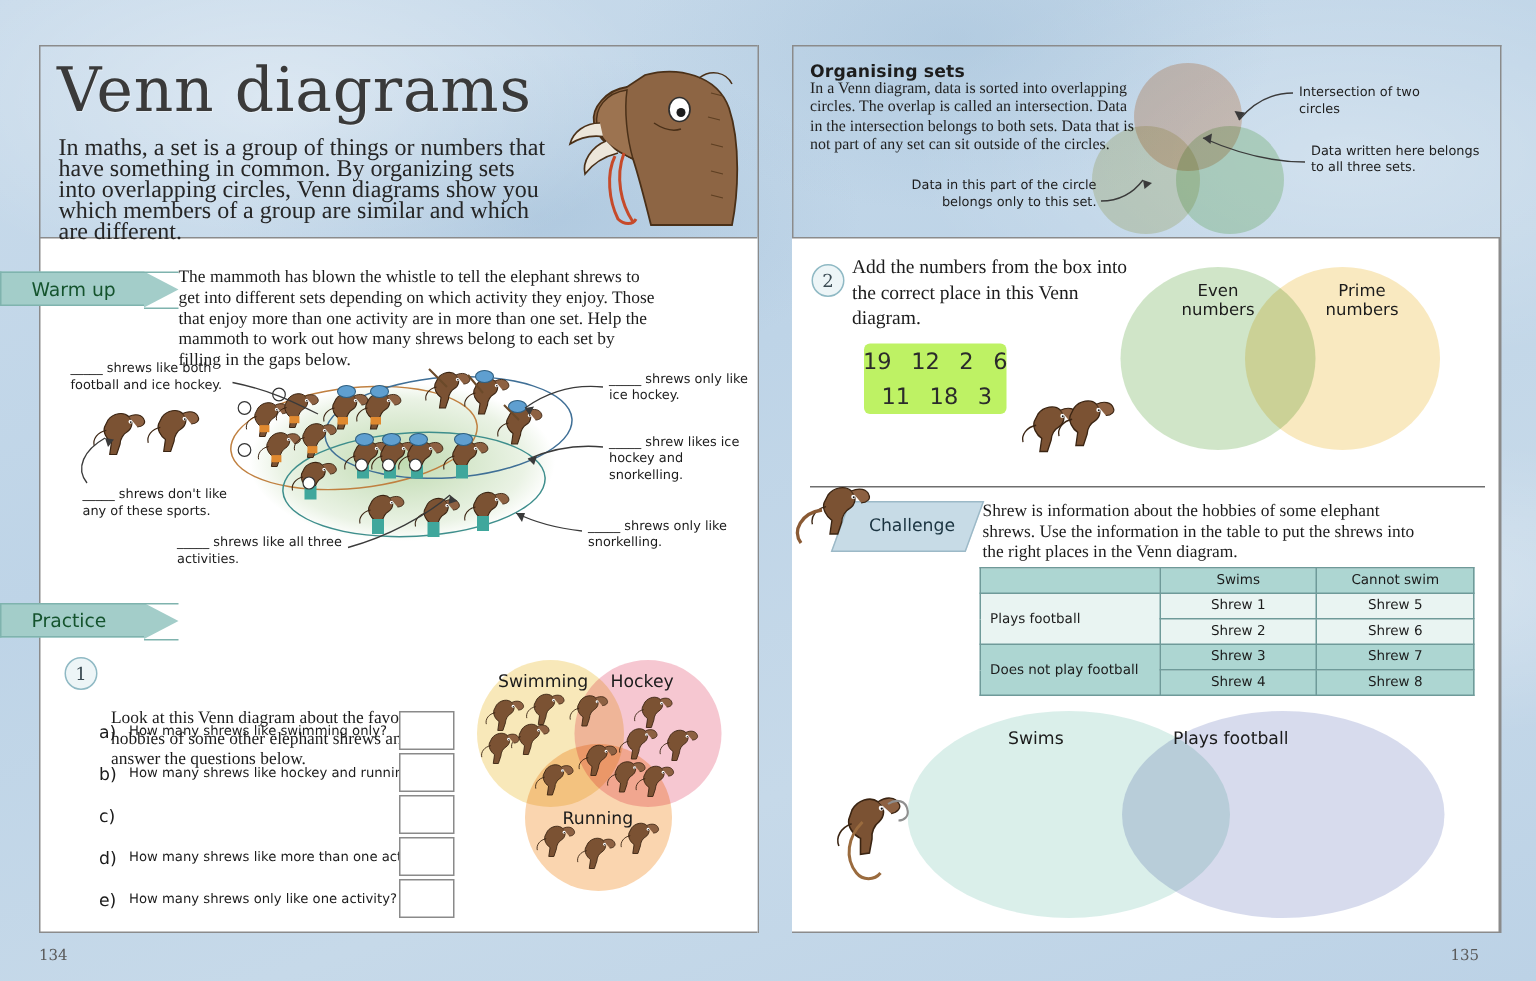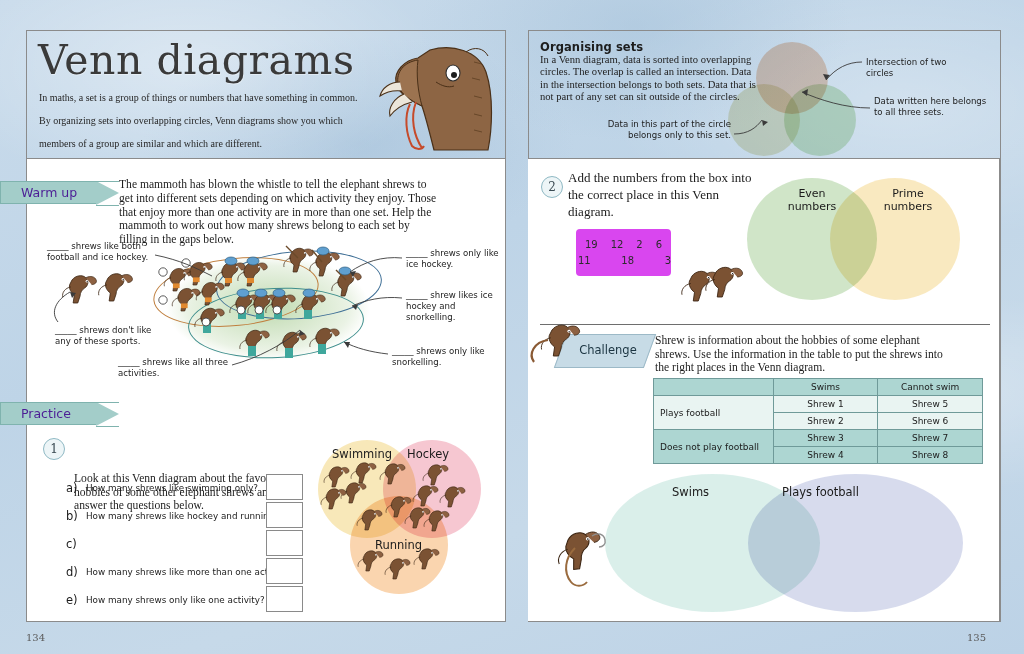--- a/index.html
+++ b/index.html
@@ -49,22 +49,22 @@
   #title {
     position: absolute; left: 38px; top: 36px;
     font-family: "DejaVu Serif", serif;
     font-size: 41px;
     font-weight: 400;
     letter-spacing: 0.5px;
     color: #3a3a3a;
     text-shadow: 0.5px 0.5px 0 rgba(255,255,255,.4);
   }
   #intro {
-    position: absolute; left: 39px; top: 86px; width: 330px;
-    font-size: 10px; line-height: 23px; color: #262626;
+    position: absolute; left: 39px; top: 92px; width: 330px;
+    font-size: 16px; line-height: 14px; color: #262626;
   }
 
   
   #org-head {
     position:absolute; left:540px; top:40px;
     font-family:"DejaVu Sans", sans-serif;
     font-size:11.5px; font-weight:700; color:#1d1d1d; letter-spacing:.1px;
   }
   #org-body {
     position:absolute; left:540px; top:54px; width:216px;
@@ -82,21 +82,21 @@
   
   .hv-circle { position:absolute; border-radius:50%; mix-blend-mode:multiply; }
   #hv-top   { left:756px; top:42px;  width:72px; height:72px; background:rgba(240,196,168,.72); }
   #hv-left  { left:728px; top:84px;  width:72px; height:72px; background:rgba(228,225,190,.78); }
   #hv-right { left:784px; top:84px;  width:72px; height:72px; background:rgba(196,226,186,.75); }
 
   
   .banner {
     position:absolute; height:23px; background:#a3cdc9;
     display:flex; align-items:center; padding-left:20px;
-    font-family:"DejaVu Sans", sans-serif; font-size:12.5px; color:#4c1d95;
+    font-family:"DejaVu Sans", sans-serif; font-size:12.5px; color:#14532d;
     border-top:1px solid #7fb3ae; border-bottom:1px solid #7fb3ae; border-left:1px solid #7fb3ae;
   }
   .banner::after {
     content:""; position:absolute; right:-23px; top:-1px;
     border-top:12.5px solid transparent; border-bottom:12.5px solid transparent;
     border-left:23px solid #a3cdc9;
   }
   .banner .notch {
     position:absolute; right:-23px; top:-1px; width:23px; height:25px;
     border-top:1px solid #7fb3ae; border-bottom:1px solid #7fb3ae;
@@ -176,26 +176,26 @@
   #pvl-run  { left:375px; top:538px; }
 
   
   #q2-num  { left:541px; top:176px; }
   #q2-text {
     position:absolute; left:568px; top:169px; width:200px;
     font-size:13px; line-height:17px; color:#1c1c1c;
   }
   #numbox {
     position:absolute; left:576px; top:229px; width:95px; height:47px;
-    background:#d946ef; border-radius:4px;
+    background:#bef264; border-radius:4px;
     display:flex; flex-direction:column; justify-content:center; gap:5px;
-    font-family:"DejaVu Sans", sans-serif; font-size:10px; color:#2b2b2b;
+    font-family:"DejaVu Sans", sans-serif; font-size:15px; color:#2b2b2b;
   }
   .numrow { display:flex; justify-content:center; gap:13px; }
-  .numrow.r2 { padding-left:2px;justify-content:space-between;}
+  .numrow.r2 { padding-left:2px;}
 
   .evenprime { position:absolute; border-radius:50%; mix-blend-mode:multiply; }
   #ep-even  { left:747px; top:178px; width:130px; height:122px; background:rgba(200,224,190,.85); }
   #ep-prime { left:830px; top:178px; width:130px; height:122px; background:rgba(248,228,178,.82); }
   .ep-label {
     position:absolute; font-family:"DejaVu Sans", sans-serif;
     font-size:11px; line-height:13px; text-align:center; color:#1b1b1b; z-index:6;
   }
   #epl-even  { left:776px; top:187px; width:72px; }
   #epl-prime { left:872px; top:187px; width:72px; }

